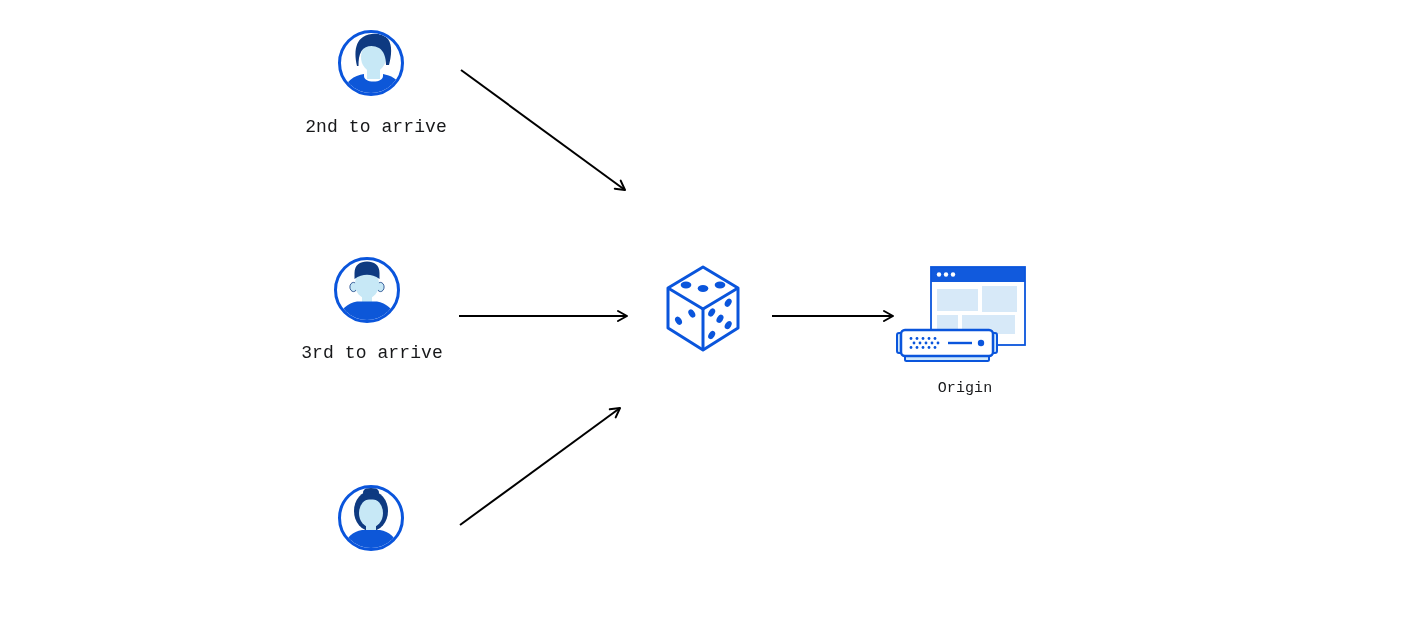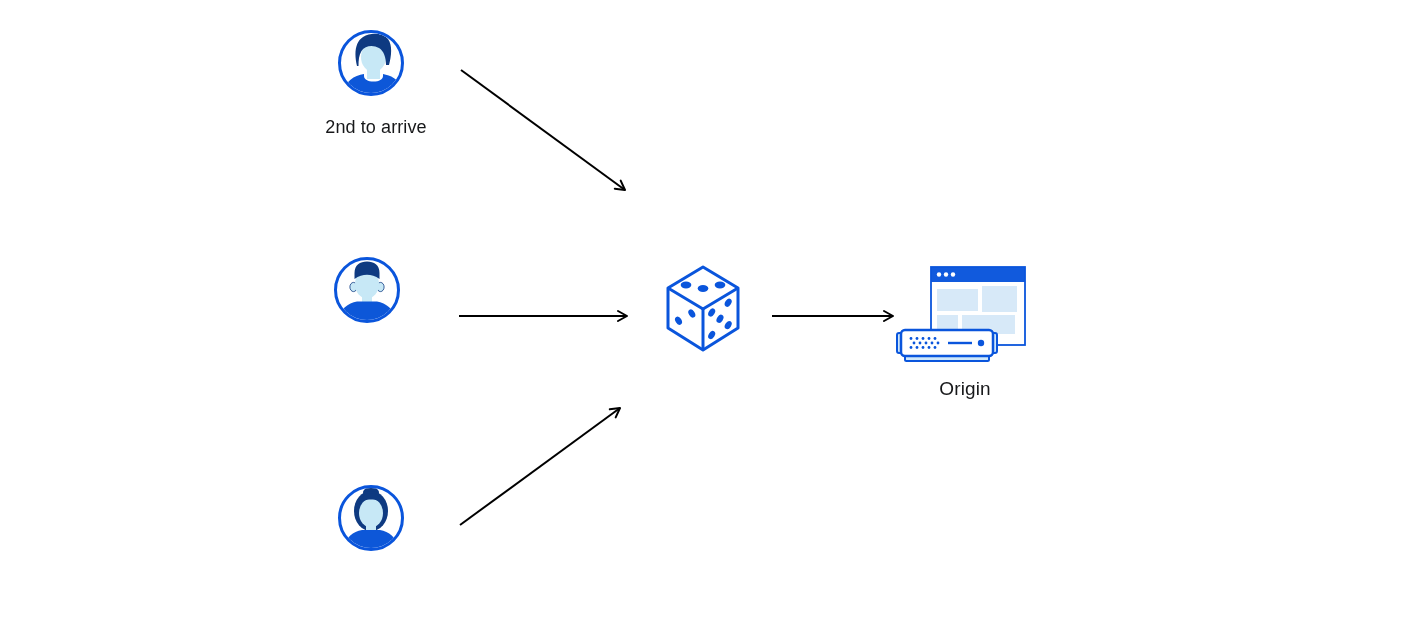--- a/index.html
+++ b/index.html
@@ -1,33 +1,33 @@
 <!DOCTYPE html>
 <html><head>
 <meta charset="utf-8">
 <style>
   html,body{margin:0;padding:0;background:#ffffff;}
   #stage{
     position:relative;
     width:1405px;height:633px;
     background:#ffffff;
     overflow:hidden;
-    font-family:Liberation Sans, sans-serif;
+    font-family:Liberation Mono, monospace;
   }
   .abs{position:absolute;}
   .node-label{
     position:absolute;
     width:180px;
     text-align:center;
     font-size:18px;
     line-height:22px;
     color:#17181a;
     letter-spacing:0.1px;
   }
-  .origin-label{font-size:19px;}
+  .origin-label{font-size:15px;}
   svg{display:block;}
 </style>
 </head>
 <body>
 
 <div id="stage">
 
   <svg class="abs" style="left:0;top:0" width="1405" height="633" viewBox="0 0 1405 633">
     <defs>
       <marker id="ah" viewBox="0 0 14 14" refX="12" refY="7" markerWidth="14" markerHeight="14" markerUnits="userSpaceOnUse" orient="auto">
@@ -71,20 +71,21 @@
         <rect x="29" y="36" width="10" height="12" fill="#c7e8f6"></rect>
         <path d="M5,68 C5,54 14,47.5 24,45.5 L44,45.5 C54,47.5 63,54 63,68 Z" fill="#0d57d8"></path>
         <ellipse cx="20.5" cy="31" rx="3.6" ry="4.6" fill="#c7e8f6" stroke="#0e3a81" stroke-width="0.8"></ellipse>
         <ellipse cx="47.5" cy="31" rx="3.6" ry="4.6" fill="#c7e8f6" stroke="#0e3a81" stroke-width="0.8"></ellipse>
         <ellipse cx="34" cy="28" rx="12" ry="14.5" fill="#c7e8f6"></ellipse>
         <path d="M21.5,23 L21.5,17 C21.5,9 27,5.5 34,5.5 C41,5.5 46.5,9 46.5,17 L46.5,23 C42.5,19.8 38,18.8 34,18.8 C30,18.8 25.5,19.8 21.5,23 Z" fill="#0e3a81"></path>
       </g>
       <circle cx="34" cy="34" r="31.5" fill="none" stroke="#0a55dc" stroke-width="3"></circle>
     </svg>
   </div>
+  <div class="node-label" style="left:282px;top:342px">3rd to arrive</div>
 
   <div class="abs" style="left:337px;top:484px">
     <svg width="68" height="68" viewBox="0 0 68 68">
       <defs>
           <clipPath id="c3">
             <circle cx="34" cy="34" r="30"></circle>
           </clipPath>
         </defs>
       <circle cx="34" cy="34" r="30" fill="#ffffff"></circle>
       <g clip-path="url(#c3)">

